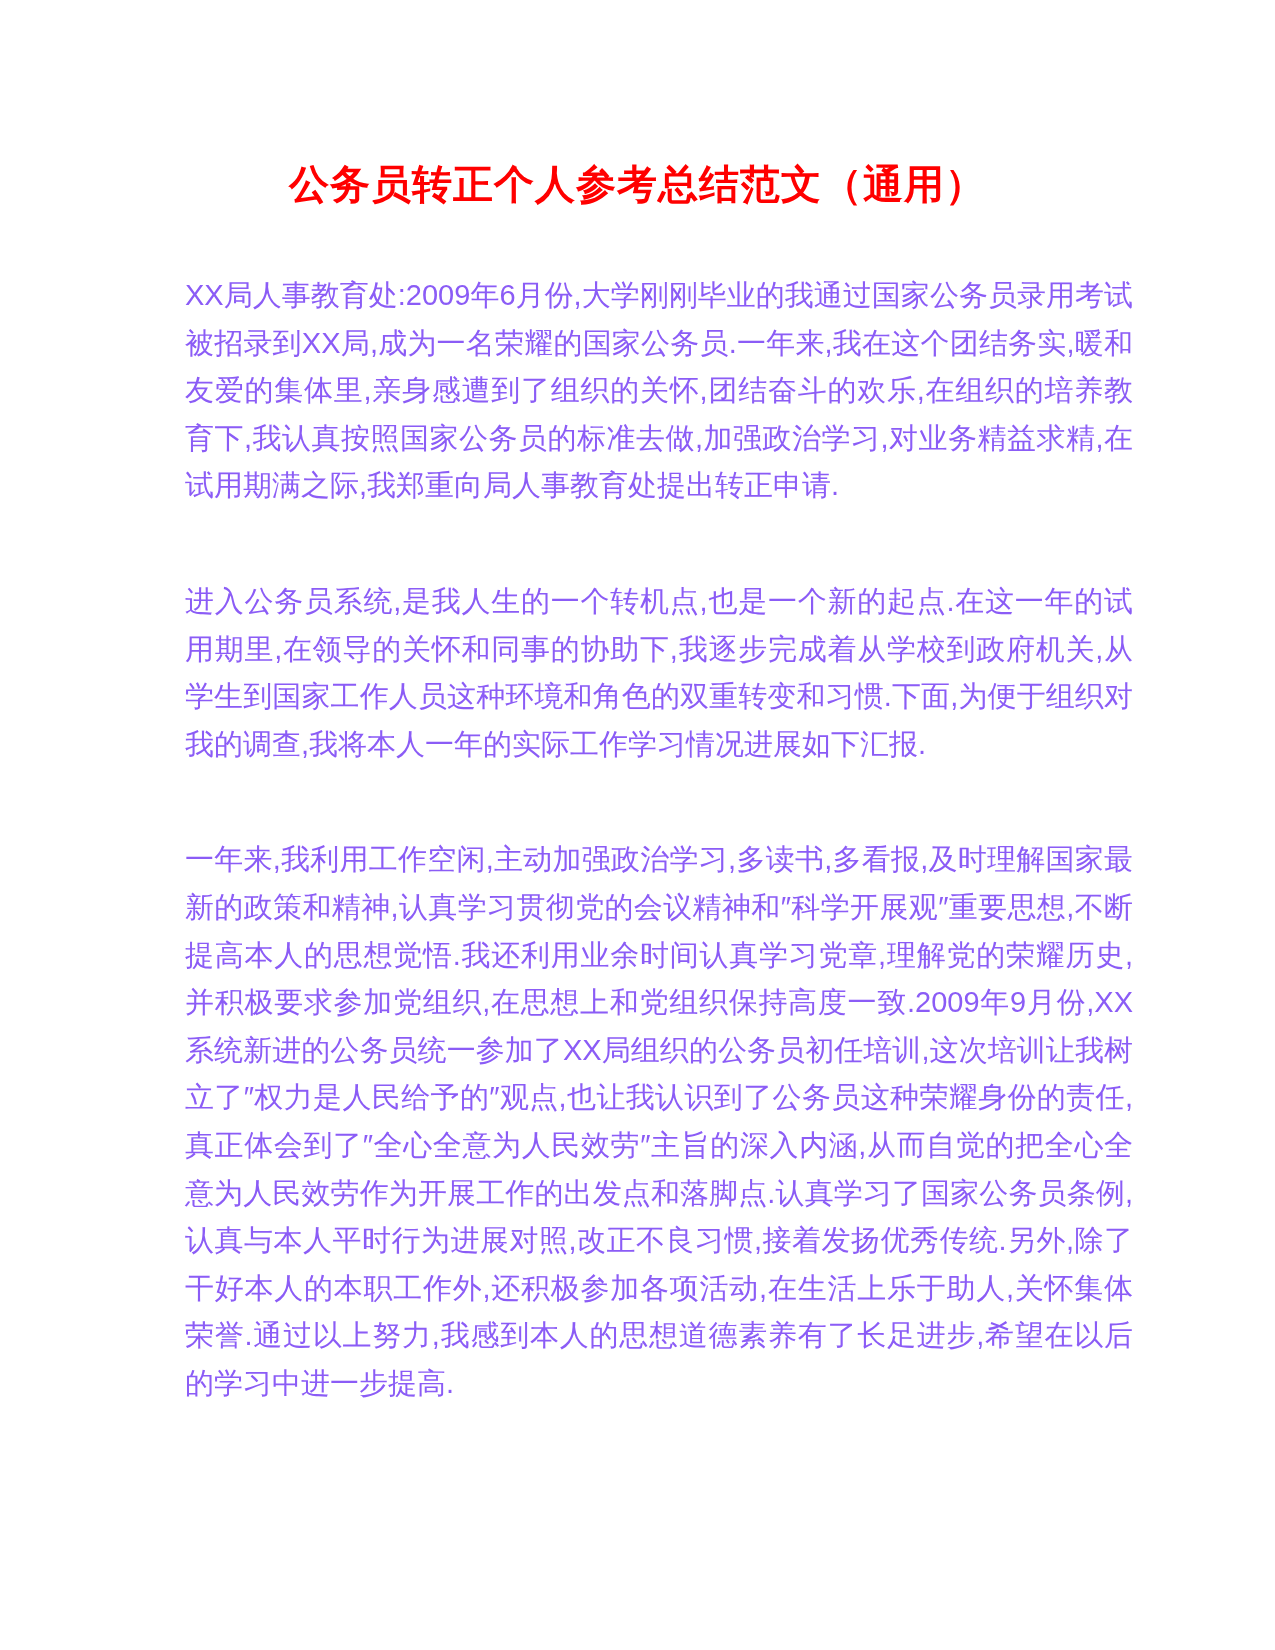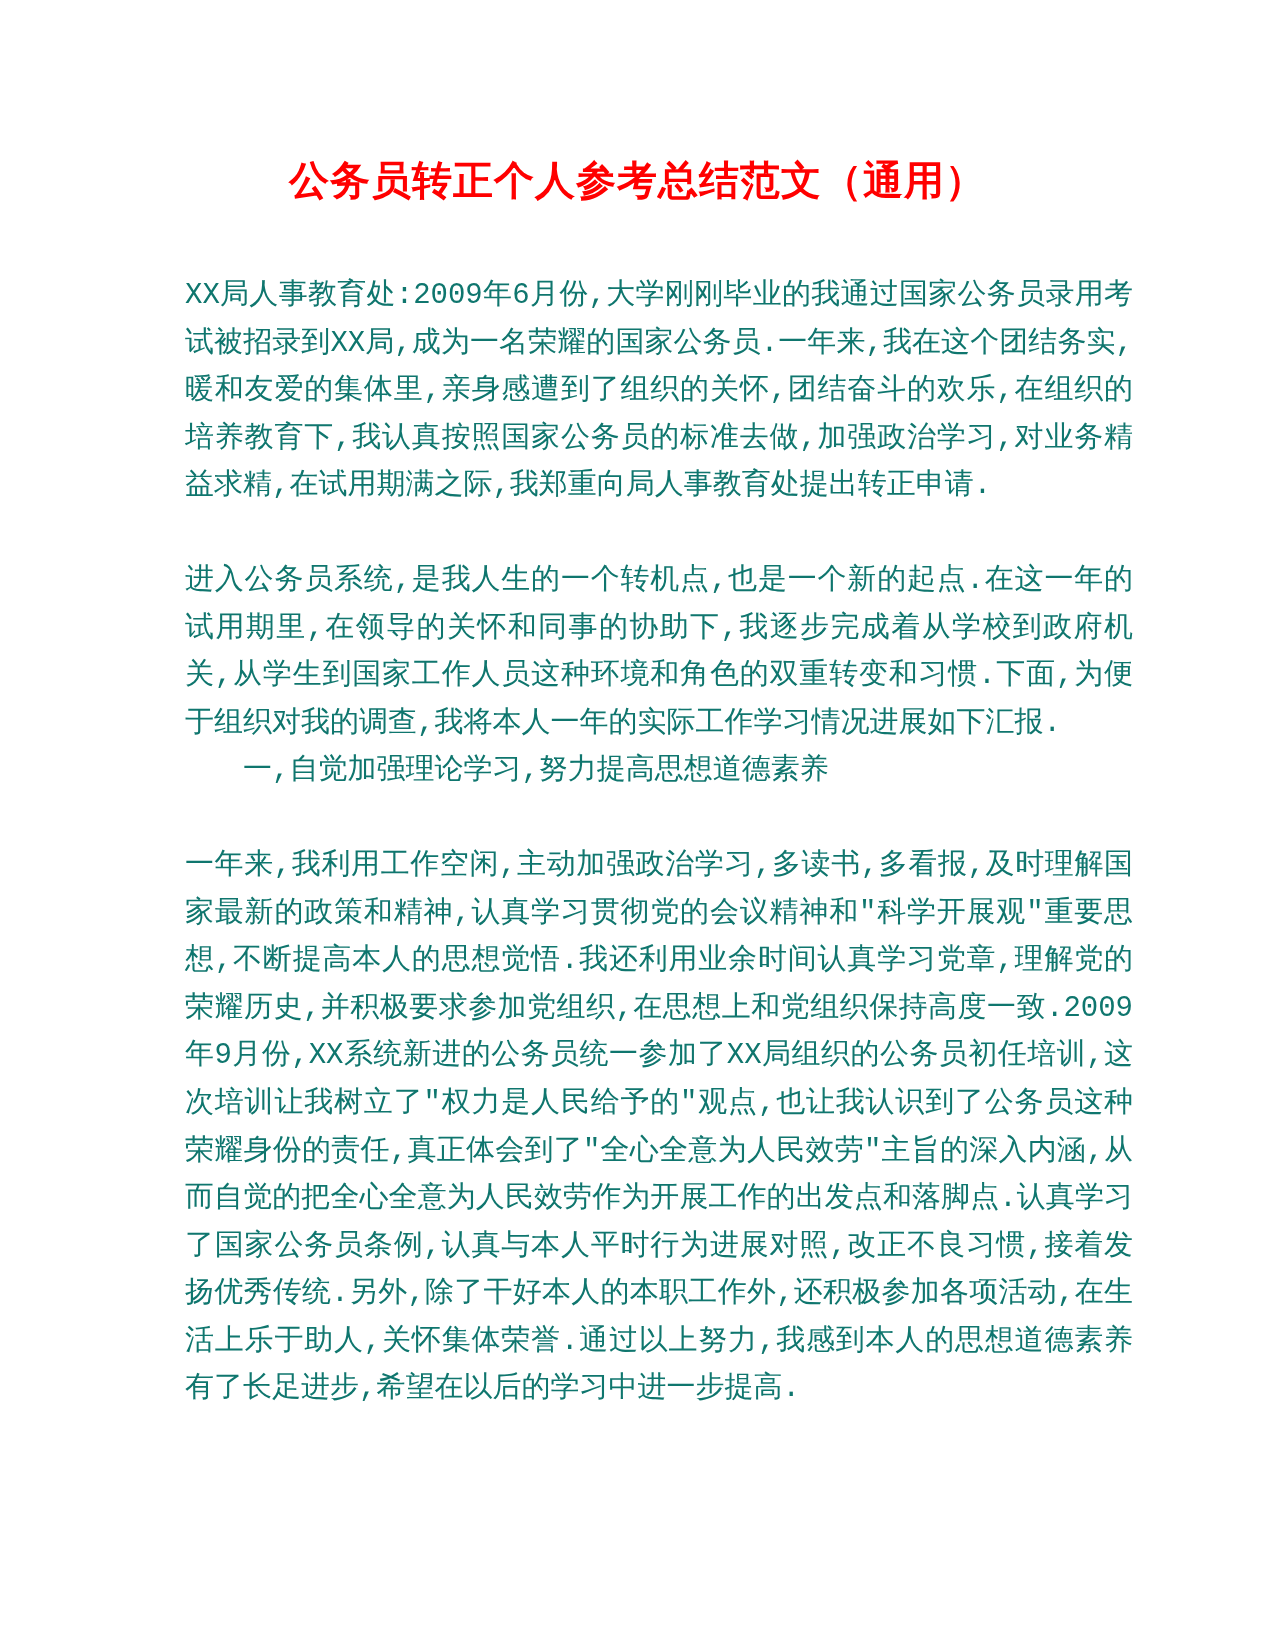--- a/index.html
+++ b/index.html
@@ -6,21 +6,21 @@
     margin: 0;
     padding: 0;
     background: #ffffff;
   }
   .page {
     position: relative;
     width: 1275px;
     height: 1650px;
     background: #ffffff;
     overflow: hidden;
-    font-family: Liberation Mono, monospace;
+    font-family: Liberation Sans, sans-serif;
   }
   .doc-title {
     margin: 0;
     padding-top: 160px;
     text-align: center;
     font-size: 40px;
     line-height: 48px;
     font-weight: 700;
     letter-spacing: 1px;
     
@@ -32,32 +32,31 @@
     line-height: 47.6px;
     color: #262626;
     text-align: justify;
   }
   .para {
     margin: 0;
     padding: 0;
   }
   
   .para.body:not(:first-child) {
-    margin-top: 47px;
+    margin-top: 68px;
   }
   
   .para.sub {
     margin-top: 0;
     text-indent: 58px;
   }
 </style>
 </head>
 <body>
 
 <div class="page">
   <h1 class="doc-title" style="color: rgb(255, 0, 0);">公务员转正个人参考总结范文（通用）</h1>
-  <div class="content" style="color: #0f766e;">
+  <div class="content" style="color: #8b5cf6;">
       <p class="para body">XX局人事教育处:2009年6月份,大学刚刚毕业的我通过国家公务员录用考试被招录到XX局,成为一名荣耀的国家公务员.一年来,我在这个团结务实,暖和友爱的集体里,亲身感遭到了组织的关怀,团结奋斗的欢乐,在组织的培养教育下,我认真按照国家公务员的标准去做,加强政治学习,对业务精益求精,在试用期满之际,我郑重向局人事教育处提出转正申请.</p>
       <p class="para body">进入公务员系统,是我人生的一个转机点,也是一个新的起点.在这一年的试用期里,在领导的关怀和同事的协助下,我逐步完成着从学校到政府机关,从学生到国家工作人员这种环境和角色的双重转变和习惯.下面,为便于组织对我的调查,我将本人一年的实际工作学习情况进展如下汇报.</p>
-      <p class="para sub">一,自觉加强理论学习,努力提高思想道德素养</p>
       <p class="para body">一年来,我利用工作空闲,主动加强政治学习,多读书,多看报,及时理解国家最新的政策和精神,认真学习贯彻党的会议精神和″科学开展观″重要思想,不断提高本人的思想觉悟.我还利用业余时间认真学习党章,理解党的荣耀历史,并积极要求参加党组织,在思想上和党组织保持高度一致.2009年9月份,XX系统新进的公务员统一参加了XX局组织的公务员初任培训,这次培训让我树立了″权力是人民给予的″观点,也让我认识到了公务员这种荣耀身份的责任,真正体会到了″全心全意为人民效劳″主旨的深入内涵,从而自觉的把全心全意为人民效劳作为开展工作的出发点和落脚点.认真学习了国家公务员条例,认真与本人平时行为进展对照,改正不良习惯,接着发扬优秀传统.另外,除了干好本人的本职工作外,还积极参加各项活动,在生活上乐于助人,关怀集体荣誉.通过以上努力,我感到本人的思想道德素养有了长足进步,希望在以后的学习中进一步提高.</p>
     </div>
 </div>
 
 </body></html>

